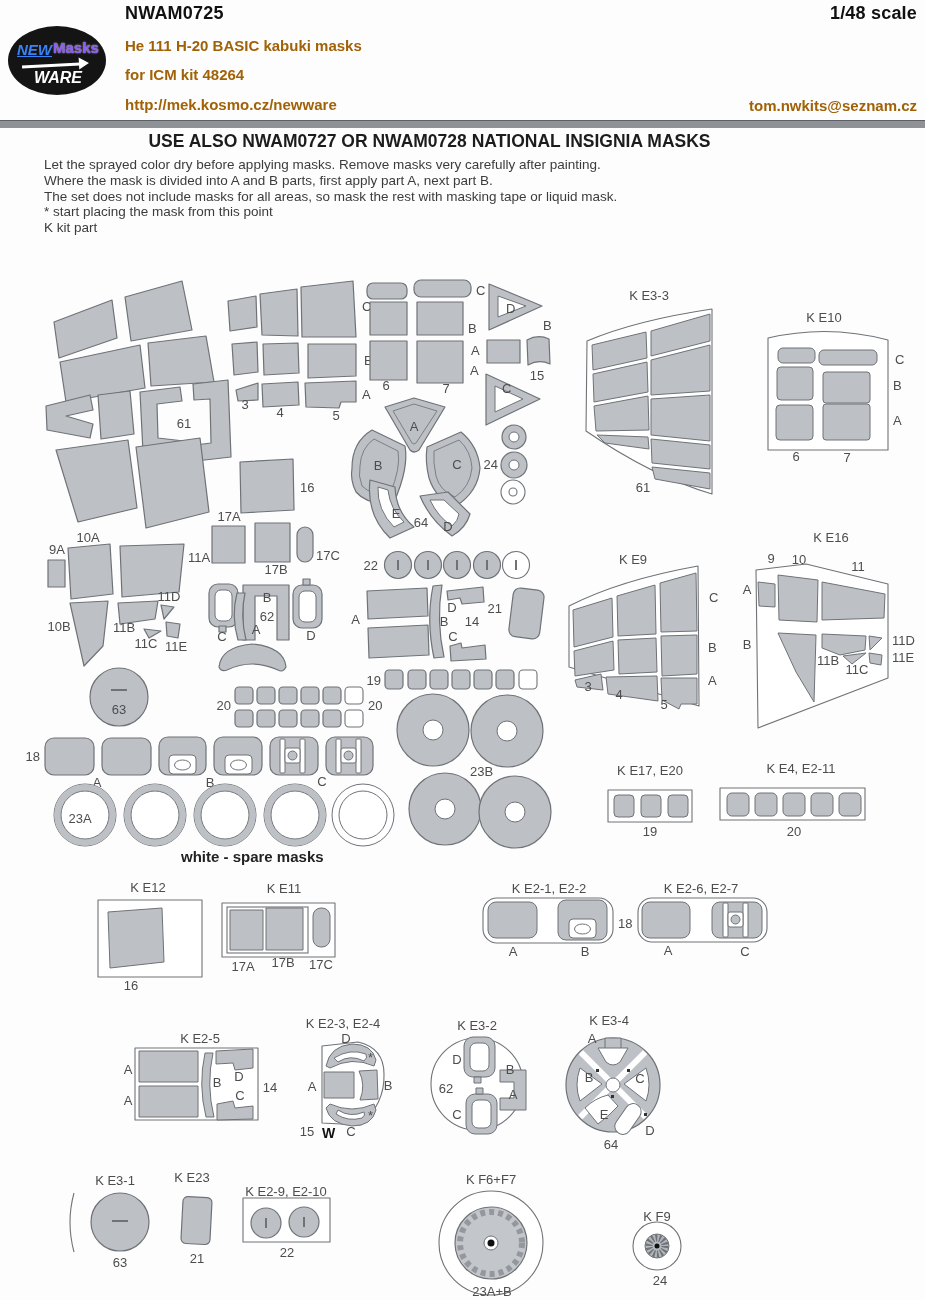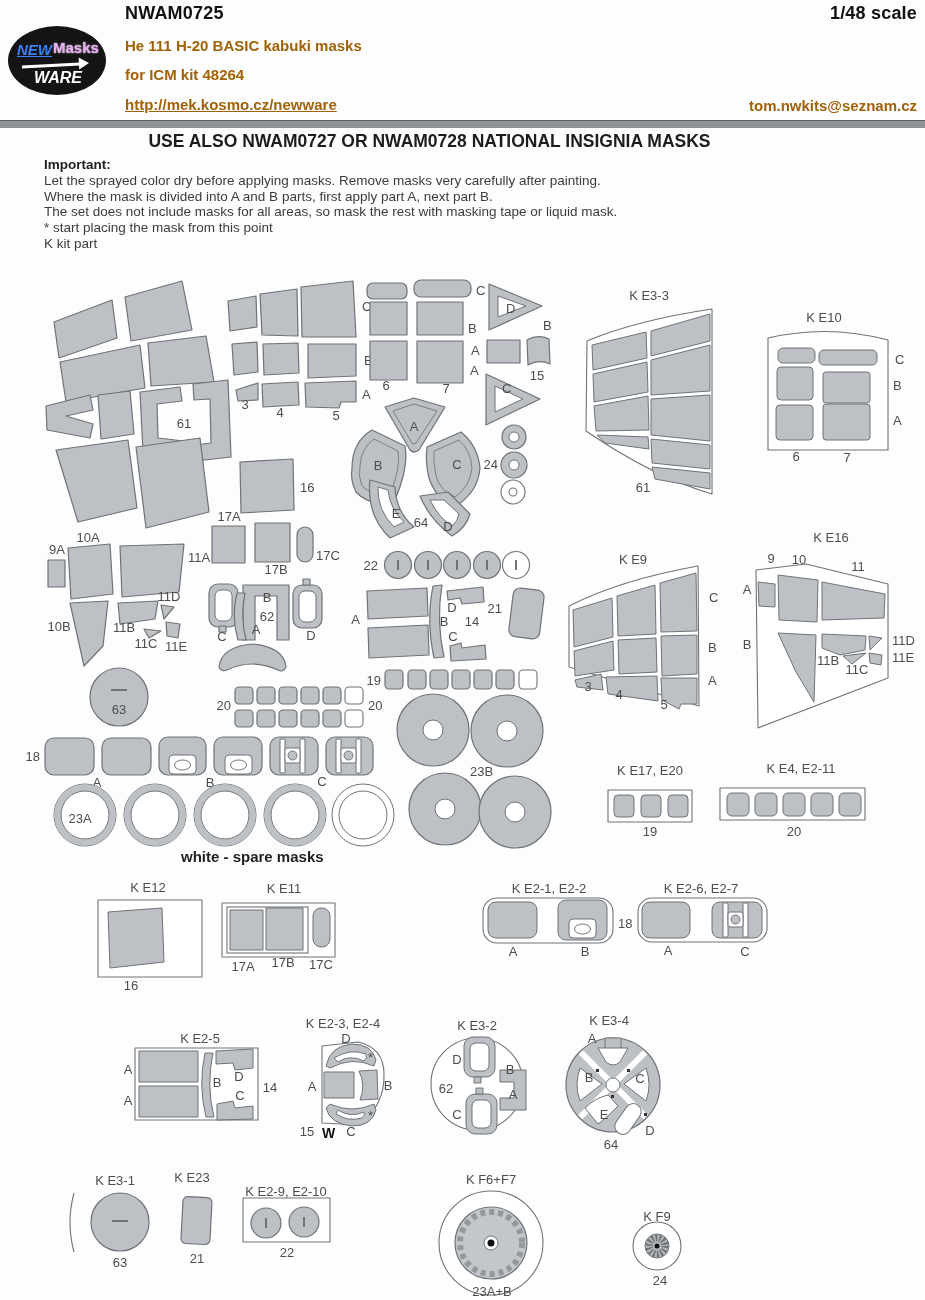--- a/index.html
+++ b/index.html
@@ -3,21 +3,21 @@
 <meta charset="utf-8">
 <style>
   html,body{margin:0;padding:0;background:#e8e8e8;}
   .page{width:925px;height:1300px;position:relative;background:#fdfdfd;overflow:hidden;
         font-family:"Liberation Sans",sans-serif;color:#3f3f3f;}
   .abs{position:absolute;}
   .hdr-big{font-size:18px;font-weight:bold;color:#111;letter-spacing:.2px;}
   .hdr-med{font-size:15px;font-weight:bold;color:#a16207;}
   .logo{left:8px;top:26px;width:98px;height:69px;background:#141414;border-radius:50%;}
   .logo .new{position:absolute;left:9px;top:15px;color:#3b82f6;font-style:italic;font-weight:bold;font-size:15px;text-decoration:underline;}
-  .logo .masks{position:absolute;left:45px;top:13px;color:#f0abfc;font-weight:bold;font-size:15px;
+  .logo .masks{position:absolute;left:45px;top:13px;color:#8b5cf6;font-weight:bold;font-size:15px;
                text-shadow:0 0 1px #9a9a9a,0 0 2px #9a9a9a;}
   .logo .arrow{position:absolute;left:14px;top:38px;width:58px;height:3px;background:#fff;transform:rotate(-3deg);}
   .logo .arrow:after{content:"";position:absolute;right:-9px;top:-5px;border-left:10px solid #fff;
                border-top:6px solid transparent;border-bottom:6px solid transparent;}
   .logo .ware{position:absolute;left:26px;top:43px;color:#fff;font-style:italic;font-weight:bold;font-size:16px;}
   .bar{left:0;top:120px;width:925px;height:7px;background:#8e9296;border-top:1px solid #5c6064;}
   .banner{left:0;top:131px;width:859px;text-align:center;font-size:17.5px;font-weight:bold;color:#1c1c1c;}
   .instr{left:44px;top:157px;font-size:13.5px;line-height:15.8px;color:#3c3c3c;}
   .instr b{color:#222;}
   svg text{font-family:"Liberation Sans",sans-serif;fill:#4d4d4d;font-size:13px;}
@@ -39,27 +39,26 @@
   <div class="abs logo">
     <span class="new">NEW</span>
     <span class="masks">Masks</span>
     <span class="arrow"></span>
     <span class="ware">WARE</span>
   </div>
   <div class="abs hdr-big" style="left:125px;top:3px;">NWAM0725</div>
   <div class="abs hdr-big" style="right:8px;top:3px;">1/48 scale</div>
   <div class="abs hdr-med" style="left:125px;top:37px;">He 111 H-20 BASIC  kabuki masks</div>
   <div class="abs hdr-med" style="left:125px;top:66px;">for ICM kit 48264</div>
-  <div class="abs hdr-med" style="left:125px;top:96px;text-decoration:underline;">http://mek.kosmo.cz/newware</div>
+  <div class="abs hdr-med" style="left:125px;top:96px;">http://mek.kosmo.cz/newware</div>
   <div class="abs hdr-med" style="right:8px;top:97px;margin-left:8px;">tom.nwkits@seznam.cz</div>
   <div class="abs bar"></div>
   <div class="abs banner">USE ALSO NWAM0727 OR NWAM0728 NATIONAL INSIGNIA MASKS</div>
 
   <div class="abs instr">
-    <div><b>Important:</b></div>
     <div>Let the sprayed color dry before applying masks. Remove masks very carefully after painting.</div>
     <div>Where the mask is divided into A and B parts, first apply part A, next part B.</div>
     <div>The set does not include masks for all areas, so mask the rest with masking tape or liquid mask.</div>
     <div>*  start placing the mask from this point</div>
     <div>K kit part</div>
   </div>
 
   <svg class="abs" style="left:0;top:0;" width="925" height="1300" viewBox="0 0 925 1300">
     <defs>
       <g id="detB">

